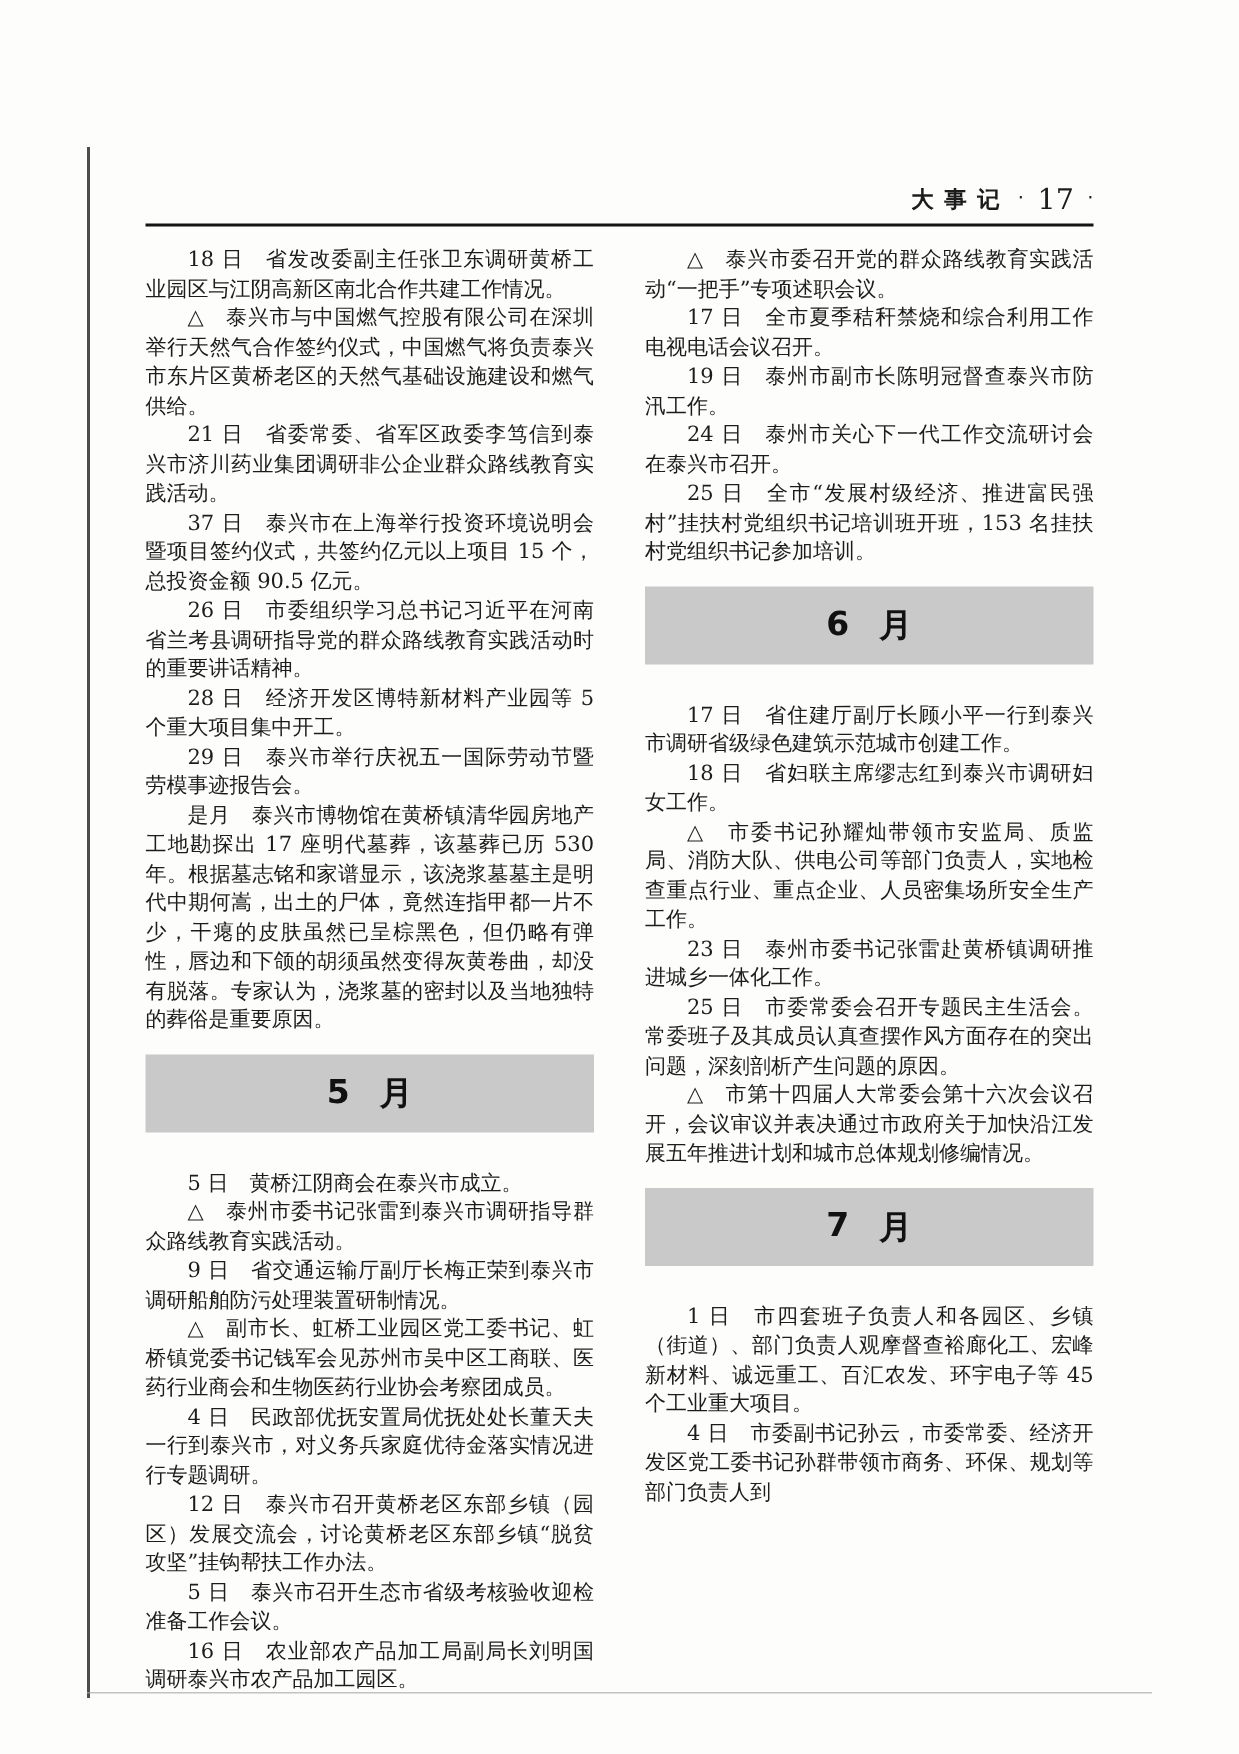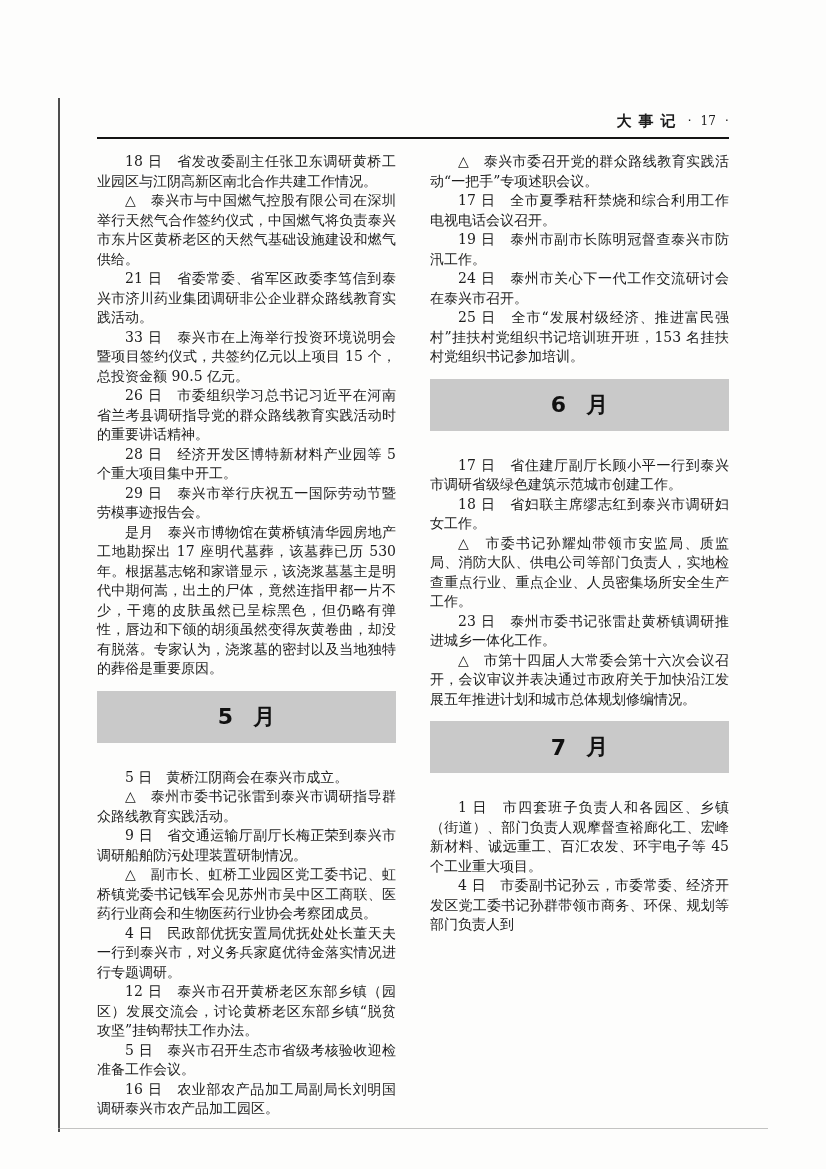--- a/index.html
+++ b/index.html
@@ -13,31 +13,31 @@
   }
   .scan-edge-left{
     position:absolute;left:58px;top:98px;width:2px;height:1034px;
     background:#2e2e2e;opacity:.85;
   }
   .scan-edge-bottom{
     position:absolute;left:58px;top:1128px;width:710px;height:1px;
     background:#aaa;opacity:.7;
   }
   .page{
-    position:absolute;left:97px;top:0;width:632px;
+    position:absolute;left:97px;top:12px;width:632px;
   }
   .running-head{
     margin-top:112px;
     display:flex;justify-content:flex-end;align-items:center;gap:9px;
     font-family:"DejaVu Sans","Liberation Sans",sans-serif;
     font-weight:bold;font-size:15px;line-height:18px;
   }
   .running-head .rh-title{letter-spacing:7px;margin-right:-4px;}
   .running-head .rh-dot{font-size:13px;font-weight:normal;}
-  .running-head .rh-page{font-family:"DejaVu Serif","Liberation Serif",serif;font-weight:normal;font-size:12px;}
+  .running-head .rh-page{font-family:"DejaVu Serif","Liberation Serif",serif;font-weight:normal;font-size:19px;}
   .head-rule{
     margin-top:7px;height:2px;background:#141414;
   }
   .columns{
     display:flex;gap:34px;margin-top:13px;
   }
   .col{width:305px;}
   .entry{
     margin:0;
     font-size:14px;
@@ -67,21 +67,21 @@
     <span class="rh-dot">·</span>
     <span class="rh-page">17</span>
     <span class="rh-dot">·</span>
   </div>
   <div class="head-rule"></div>
   <div class="columns">
     <div class="col" id="col-left">
         <p class="entry"><span class="edate">18 日</span><span>　省发改委副主任张卫东调研黄桥工业园区与江阴高新区南北合作共建工作情况。</span></p>
         <p class="entry"><span class="edate">△</span><span>　泰兴市与中国燃气控股有限公司在深圳举行天然气合作签约仪式，中国燃气将负责泰兴市东片区黄桥老区的天然气基础设施建设和燃气供给。</span></p>
         <p class="entry"><span class="edate">21 日</span><span>　省委常委、省军区政委李笃信到泰兴市济川药业集团调研非公企业群众路线教育实践活动。</span></p>
-        <p class="entry"><span class="edate">33 日</span><span>　泰兴市在上海举行投资环境说明会暨项目签约仪式，共签约亿元以上项目 15 个，总投资金额 90.5 亿元。</span></p>
+        <p class="entry"><span class="edate">37 日</span><span>　泰兴市在上海举行投资环境说明会暨项目签约仪式，共签约亿元以上项目 15 个，总投资金额 90.5 亿元。</span></p>
         <p class="entry"><span class="edate">26 日</span><span>　市委组织学习总书记习近平在河南省兰考县调研指导党的群众路线教育实践活动时的重要讲话精神。</span></p>
         <p class="entry"><span class="edate">28 日</span><span>　经济开发区博特新材料产业园等 5 个重大项目集中开工。</span></p>
         <p class="entry"><span class="edate">29 日</span><span>　泰兴市举行庆祝五一国际劳动节暨劳模事迹报告会。</span></p>
         <p class="entry"><span class="edate">是月</span><span>　泰兴市博物馆在黄桥镇清华园房地产工地勘探出 17 座明代墓葬，该墓葬已历 530 年。根据墓志铭和家谱显示，该浇浆墓墓主是明代中期何嵩，出土的尸体，竟然连指甲都一片不少，干瘪的皮肤虽然已呈棕黑色，但仍略有弹性，唇边和下颌的胡须虽然变得灰黄卷曲，却没有脱落。专家认为，浇浆墓的密封以及当地独特的葬俗是重要原因。</span></p>
         <div class="month-box">
           <span>5</span>
           <span>月</span>
         </div>
         <p class="entry"><span class="edate">5 日</span><span>　黄桥江阴商会在泰兴市成立。</span></p>
         <p class="entry"><span class="edate">△</span><span>　泰州市委书记张雷到泰兴市调研指导群众路线教育实践活动。</span></p>
@@ -99,20 +99,21 @@
         <p class="entry"><span class="edate">24 日</span><span>　泰州市关心下一代工作交流研讨会在泰兴市召开。</span></p>
         <p class="entry"><span class="edate">25 日</span><span>　全市“发展村级经济、推进富民强村”挂扶村党组织书记培训班开班，153 名挂扶村党组织书记参加培训。</span></p>
         <div class="month-box">
           <span>6</span>
           <span>月</span>
         </div>
         <p class="entry"><span class="edate">17 日</span><span>　省住建厅副厅长顾小平一行到泰兴市调研省级绿色建筑示范城市创建工作。</span></p>
         <p class="entry"><span class="edate">18 日</span><span>　省妇联主席缪志红到泰兴市调研妇女工作。</span></p>
         <p class="entry"><span class="edate">△</span><span>　市委书记孙耀灿带领市安监局、质监局、消防大队、供电公司等部门负责人，实地检查重点行业、重点企业、人员密集场所安全生产工作。</span></p>
         <p class="entry"><span class="edate">23 日</span><span>　泰州市委书记张雷赴黄桥镇调研推进城乡一体化工作。</span></p>
+        <p class="entry"><span class="edate">25 日</span><span>　市委常委会召开专题民主生活会。常委班子及其成员认真查摆作风方面存在的突出问题，深刻剖析产生问题的原因。</span></p>
         <p class="entry"><span class="edate">△</span><span>　市第十四届人大常委会第十六次会议召开，会议审议并表决通过市政府关于加快沿江发展五年推进计划和城市总体规划修编情况。</span></p>
         <div class="month-box">
           <span>7</span>
           <span>月</span>
         </div>
         <p class="entry"><span class="edate">1 日</span><span>　市四套班子负责人和各园区、乡镇（街道）、部门负责人观摩督查裕廊化工、宏峰新材料、诚远重工、百汇农发、环宇电子等 45 个工业重大项目。</span></p>
         <p class="entry"><span class="edate">4 日</span><span>　市委副书记孙云，市委常委、经济开发区党工委书记孙群带领市商务、环保、规划等部门负责人到</span></p>
       </div>
   </div>
 </div>

